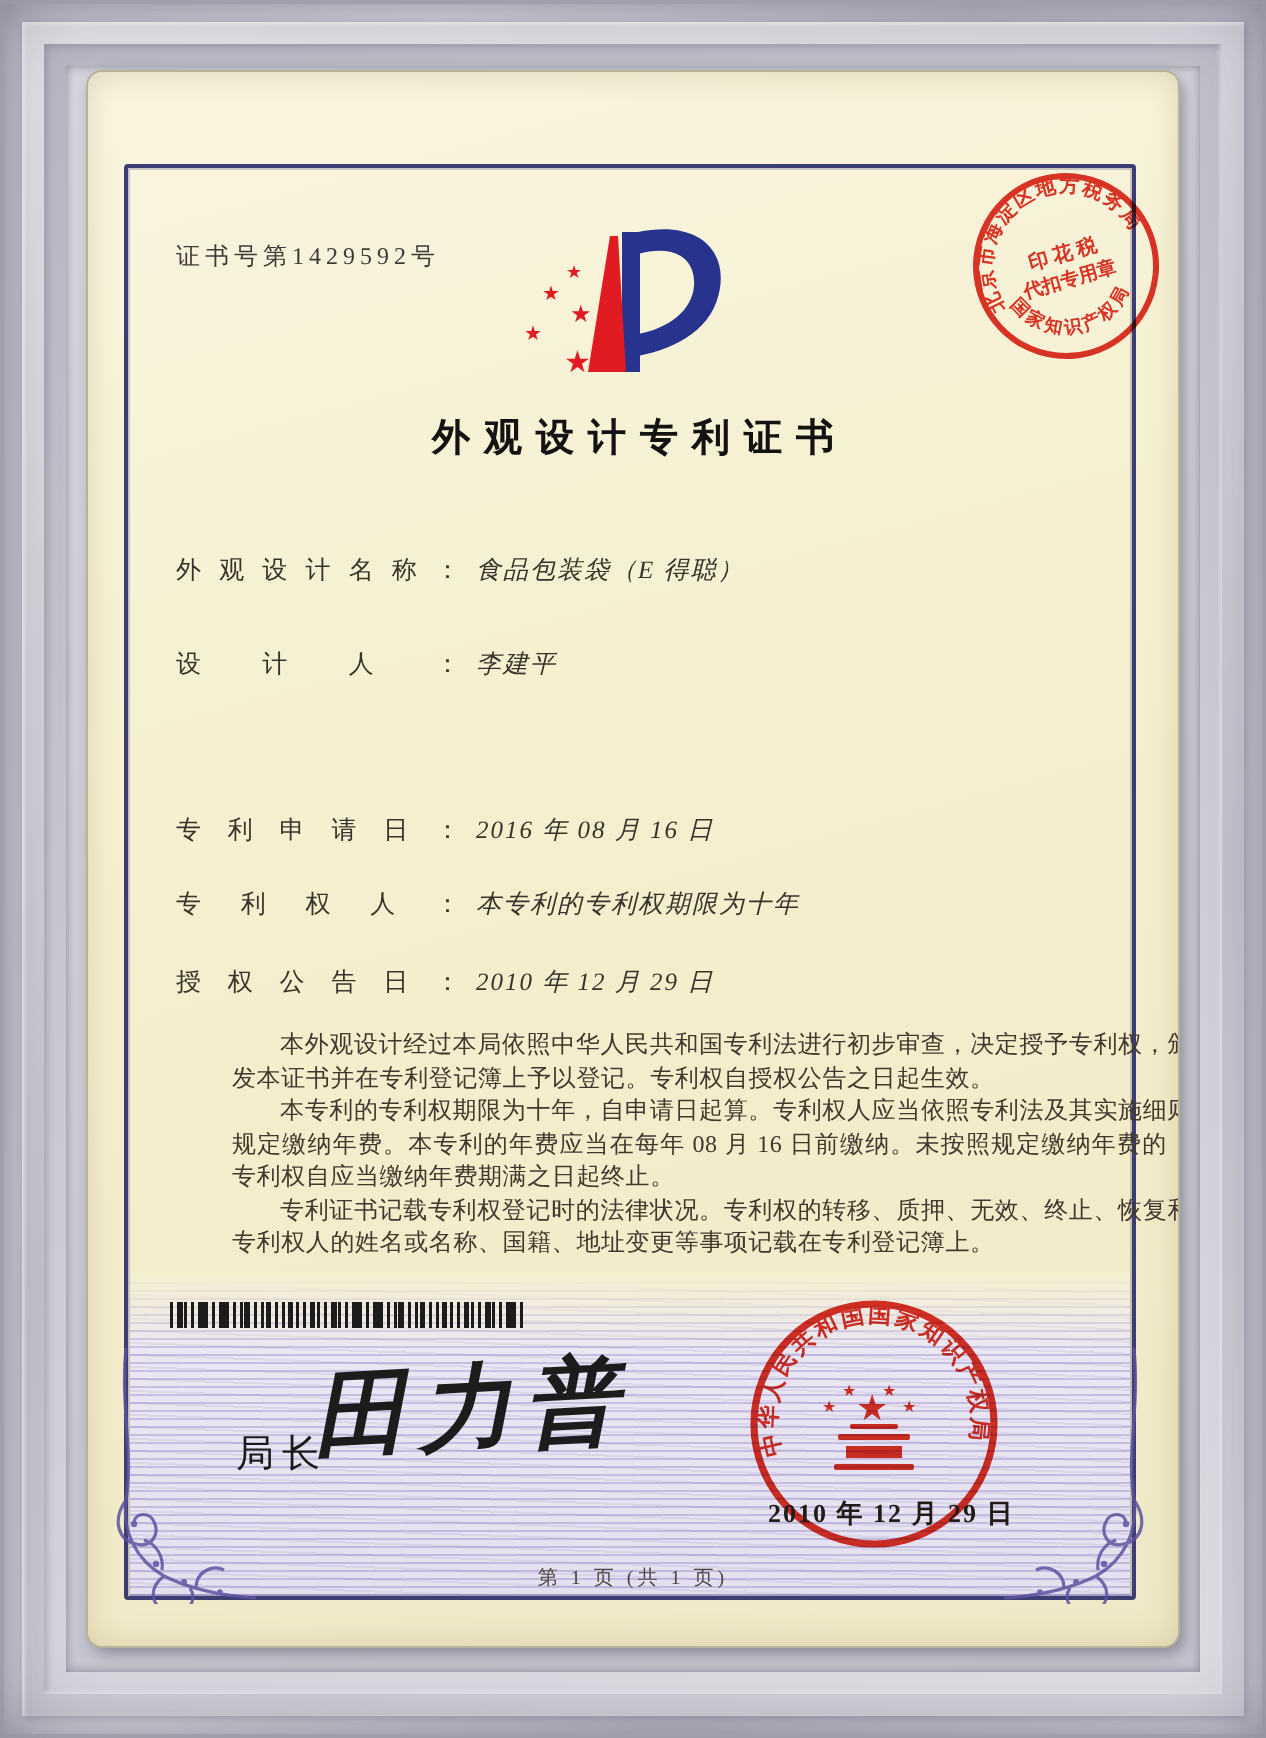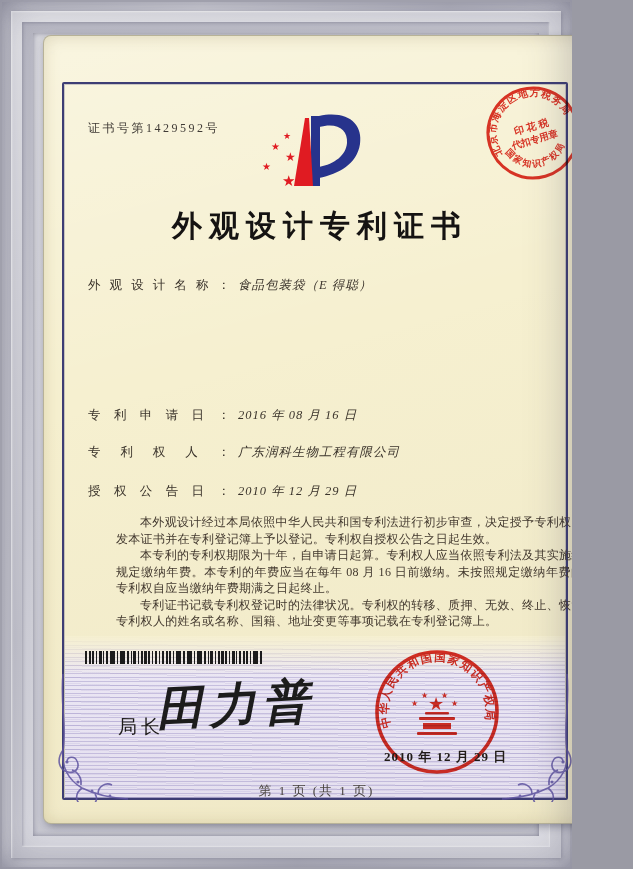--- a/index.html
+++ b/index.html
@@ -1,17 +1,17 @@
 <!DOCTYPE html>
 <html style="--seal-red: #d8291d; --logo-blue: #27338c; --logo-red: #e01b22; --border-navy: #3d3d74; --paper-cream: #f6f0d0;"><head>
 <meta charset="utf-8">
 <style>
   html,body { margin:0; padding:0; background:#9a9aa4; }
   .photo {
-    position:relative; width:572px; height:869px; overflow:hidden;
+    position:relative; width:633px; height:869px; overflow:hidden;
     font-family:"Liberation Serif","DejaVu Serif",serif;
   }
   
   .frame-outer { position:absolute; inset:0;
     background:linear-gradient(100deg,#cdcdd5 0%,#e0e0e6 28%,#c3c3cd 62%,#dadae1 100%);
     box-shadow:inset 0 0 0 2px #b4b4be, inset 0 0 26px rgba(80,80,100,.38); }
   .frame-step1 { position:absolute; inset:11px;
     background:linear-gradient(160deg,#e7e7eb 0%,#c7c7d0 60%,#d6d6dd 100%);
     box-shadow:inset 1px 1px 2px rgba(255,255,255,.9), 1px 1px 4px rgba(60,60,85,.30); }
   .frame-step2 { position:absolute; inset:22px;
@@ -32,41 +32,41 @@
   .waves { position:absolute; left:21px; top:600px; width:500px; height:162px;
     background-image:
       linear-gradient(to bottom, var(--paper-cream,#f6f0d0) 0, rgba(246,240,208,0) 40px),
       repeating-linear-gradient(0deg, rgba(122,108,178,.32) 0 1px, rgba(0,0,0,0) 1px 4px),
       repeating-linear-gradient(2deg, rgba(140,126,190,.14) 0 1px, rgba(0,0,0,0) 1px 6px),
       linear-gradient(#ece8f5,#e5e0ef); }
   
   .cert-no { position:absolute; left:44px; top:84px; font-size:12px; letter-spacing:2.5px; color:#3f3a35; }
   .logo { position:absolute; left:209px; top:72px; width:115px; height:90px; }
   .title { position:absolute; left:0; right:0; top:170px; text-align:center;
-    font-size:30px; font-weight:bold; color:#151312; letter-spacing:7px; text-indent:7px; }
+    font-size:19px; font-weight:bold; color:#151312; letter-spacing:7px; text-indent:7px; }
   .field-row { position:absolute; left:44px; display:flex; gap:8px;
     font-size:12.5px; color:#3a332b; white-space:nowrap; }
   .field-label { display:inline-block; width:142px; text-align:justify; text-align-last:justify; }
   .field-value { letter-spacing:1px;font-style:italic; }
   .row-0{top:241px} .row-1{top:288px} .row-2{top:333px} .row-3{top:371px} .row-4{top:408px} .row-5{top:447px}
   .paras { position:absolute; left:32px; top:478px; width:480px;
     font-size:12px; line-height:16.5px; color:#42382e; text-align:justify; letter-spacing:.3px;margin-left:40px; }
   .paras p { margin:0; text-indent:2em; }
   .barcode { position:absolute; left:41px; top:615px; width:178px; height:13px;
     background-image:
       repeating-linear-gradient(90deg,#1c1c1c 0 1.5px,transparent 1.5px 3.5px),
       repeating-linear-gradient(90deg,transparent 0 4px,#1c1c1c 4px 6.5px,transparent 6.5px 11px); }
   .director-label { position:absolute; left:74px; top:678px; font-size:19px; letter-spacing:4px; color:#1c1a18; }
   .signature { position:absolute; left:112px; top:646px; font-size:47px; font-weight:700; font-style:italic;
     letter-spacing:6px; color:#1c1c1c; transform:rotate(-3deg); line-height:1; }
   .main-seal { position:absolute; left:327px; top:610px; width:132px; height:132px; mix-blend-mode:multiply; opacity:.94; }
   .seal-date { position:absolute; left:340px; top:712px; font-size:13px; font-weight:bold;
     letter-spacing:1px; color:#211c18; }
   .footer { position:absolute; left:0; right:0; top:746px; text-align:center;
-    font-size:13px; letter-spacing:2px; color:#4a4540; }
+    font-size:10px; letter-spacing:2px; color:#4a4540; }
   .tax-seal { position:absolute; left:440px; top:48px; width:98px; height:98px;
     transform:rotate(-16deg); mix-blend-mode:multiply; opacity:.92; }
   .corner { position:absolute; top:638px; width:72px; height:128px; opacity:.85; }
   .corner-left { left:14px; }
   .corner-right { right:17px; transform:scaleX(-1); }
   .vignette { position:absolute; inset:0; pointer-events:none;
     box-shadow:inset 0 0 46px rgba(60,60,85,.35); }
 </style>
 </head>
 <body>
@@ -126,27 +126,31 @@
         <text x="29" y="78" font-size="15">★</text>
       </g>
     </svg>
 
     <div class="title">外观设计专利证书</div>
 
     <div class="field-row row-0">
       <span class="field-label">外观设计名称：</span>
       <span class="field-value">食品包装袋（E 得聪）</span>
     </div>
+    <div class="field-row row-1">
+      <span class="field-label">设计人：</span>
+      <span class="field-value">李建平</span>
+    </div>
     <div class="field-row row-3">
       <span class="field-label">专利申请日：</span>
       <span class="field-value">2016 年 08 月 16 日</span>
     </div>
     <div class="field-row row-4">
       <span class="field-label">专利权人：</span>
-      <span class="field-value">广东润科生物工程有限公司</span>
+      <span class="field-value">本专利的专利权期限为十年</span>
     </div>
     <div class="field-row row-5">
       <span class="field-label">授权公告日：</span>
       <span class="field-value">2010 年 12 月 29 日</span>
     </div>
 
     <div class="paras">
       <p>本外观设计经过本局依照中华人民共和国专利法进行初步审查，决定授予专利权，颁发本证书并在专利登记簿上予以登记。专利权自授权公告之日起生效。</p>
       <p>本专利的专利权期限为十年，自申请日起算。专利权人应当依照专利法及其实施细则规定缴纳年费。本专利的年费应当在每年 08 月 16 日前缴纳。未按照规定缴纳年费的，专利权自应当缴纳年费期满之日起终止。</p>
       <p>专利证书记载专利权登记时的法律状况。专利权的转移、质押、无效、终止、恢复和专利权人的姓名或名称、国籍、地址变更等事项记载在专利登记簿上。</p>

